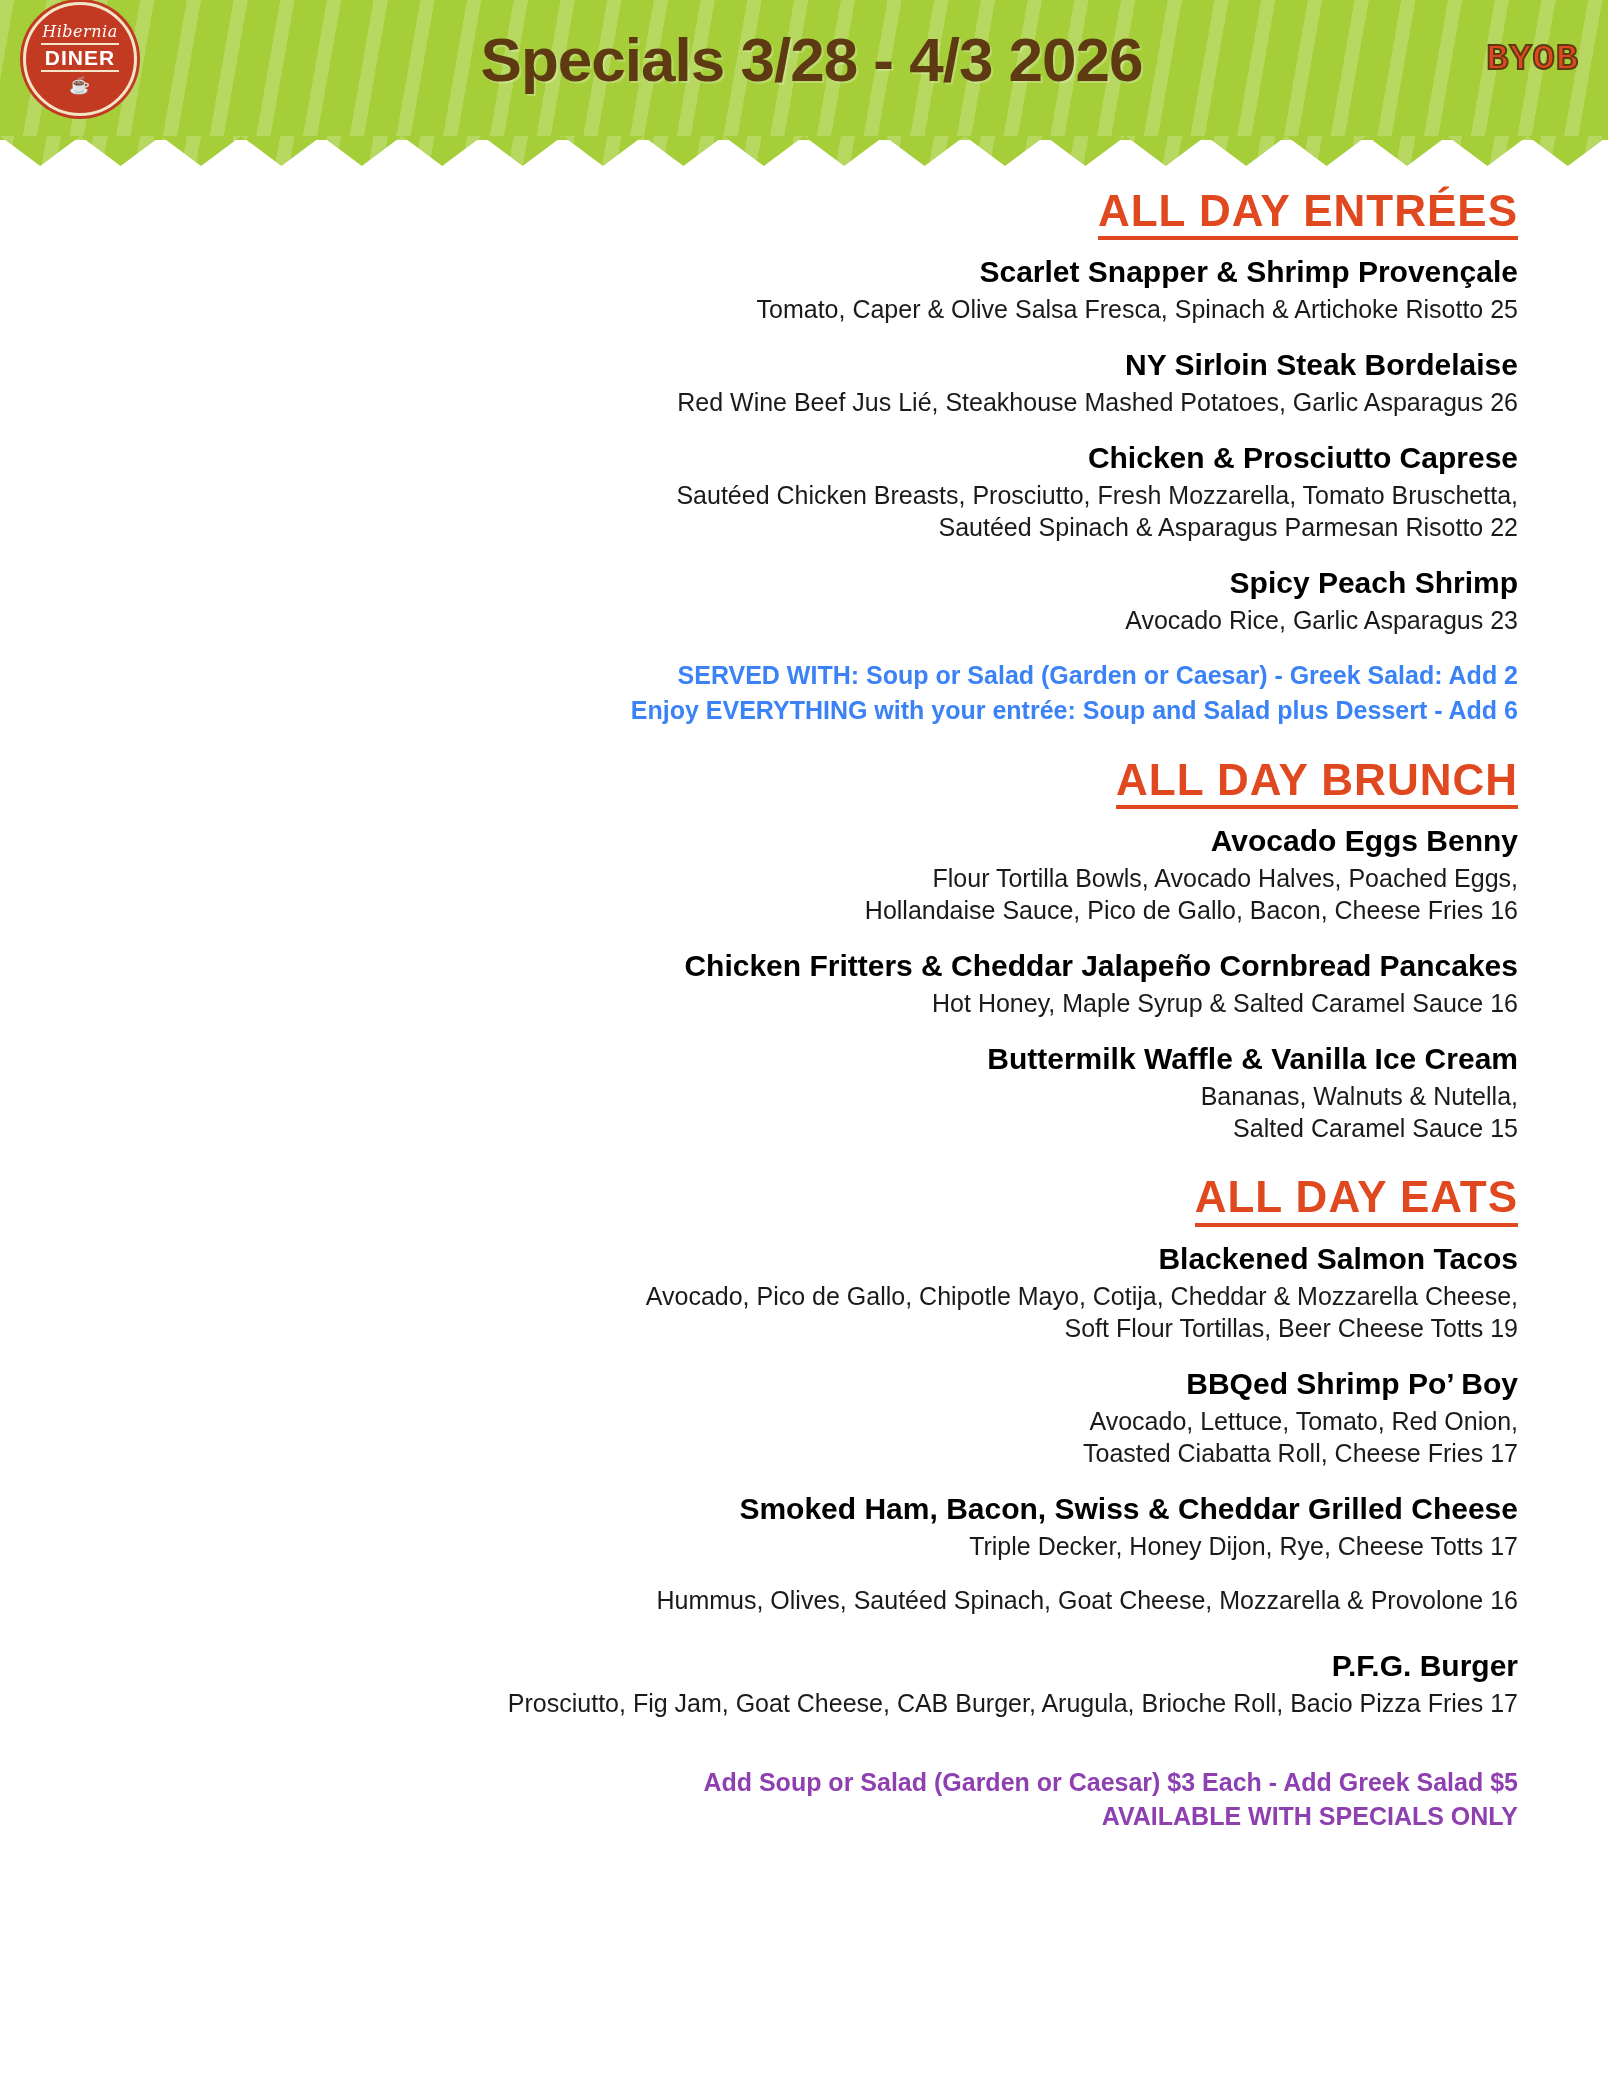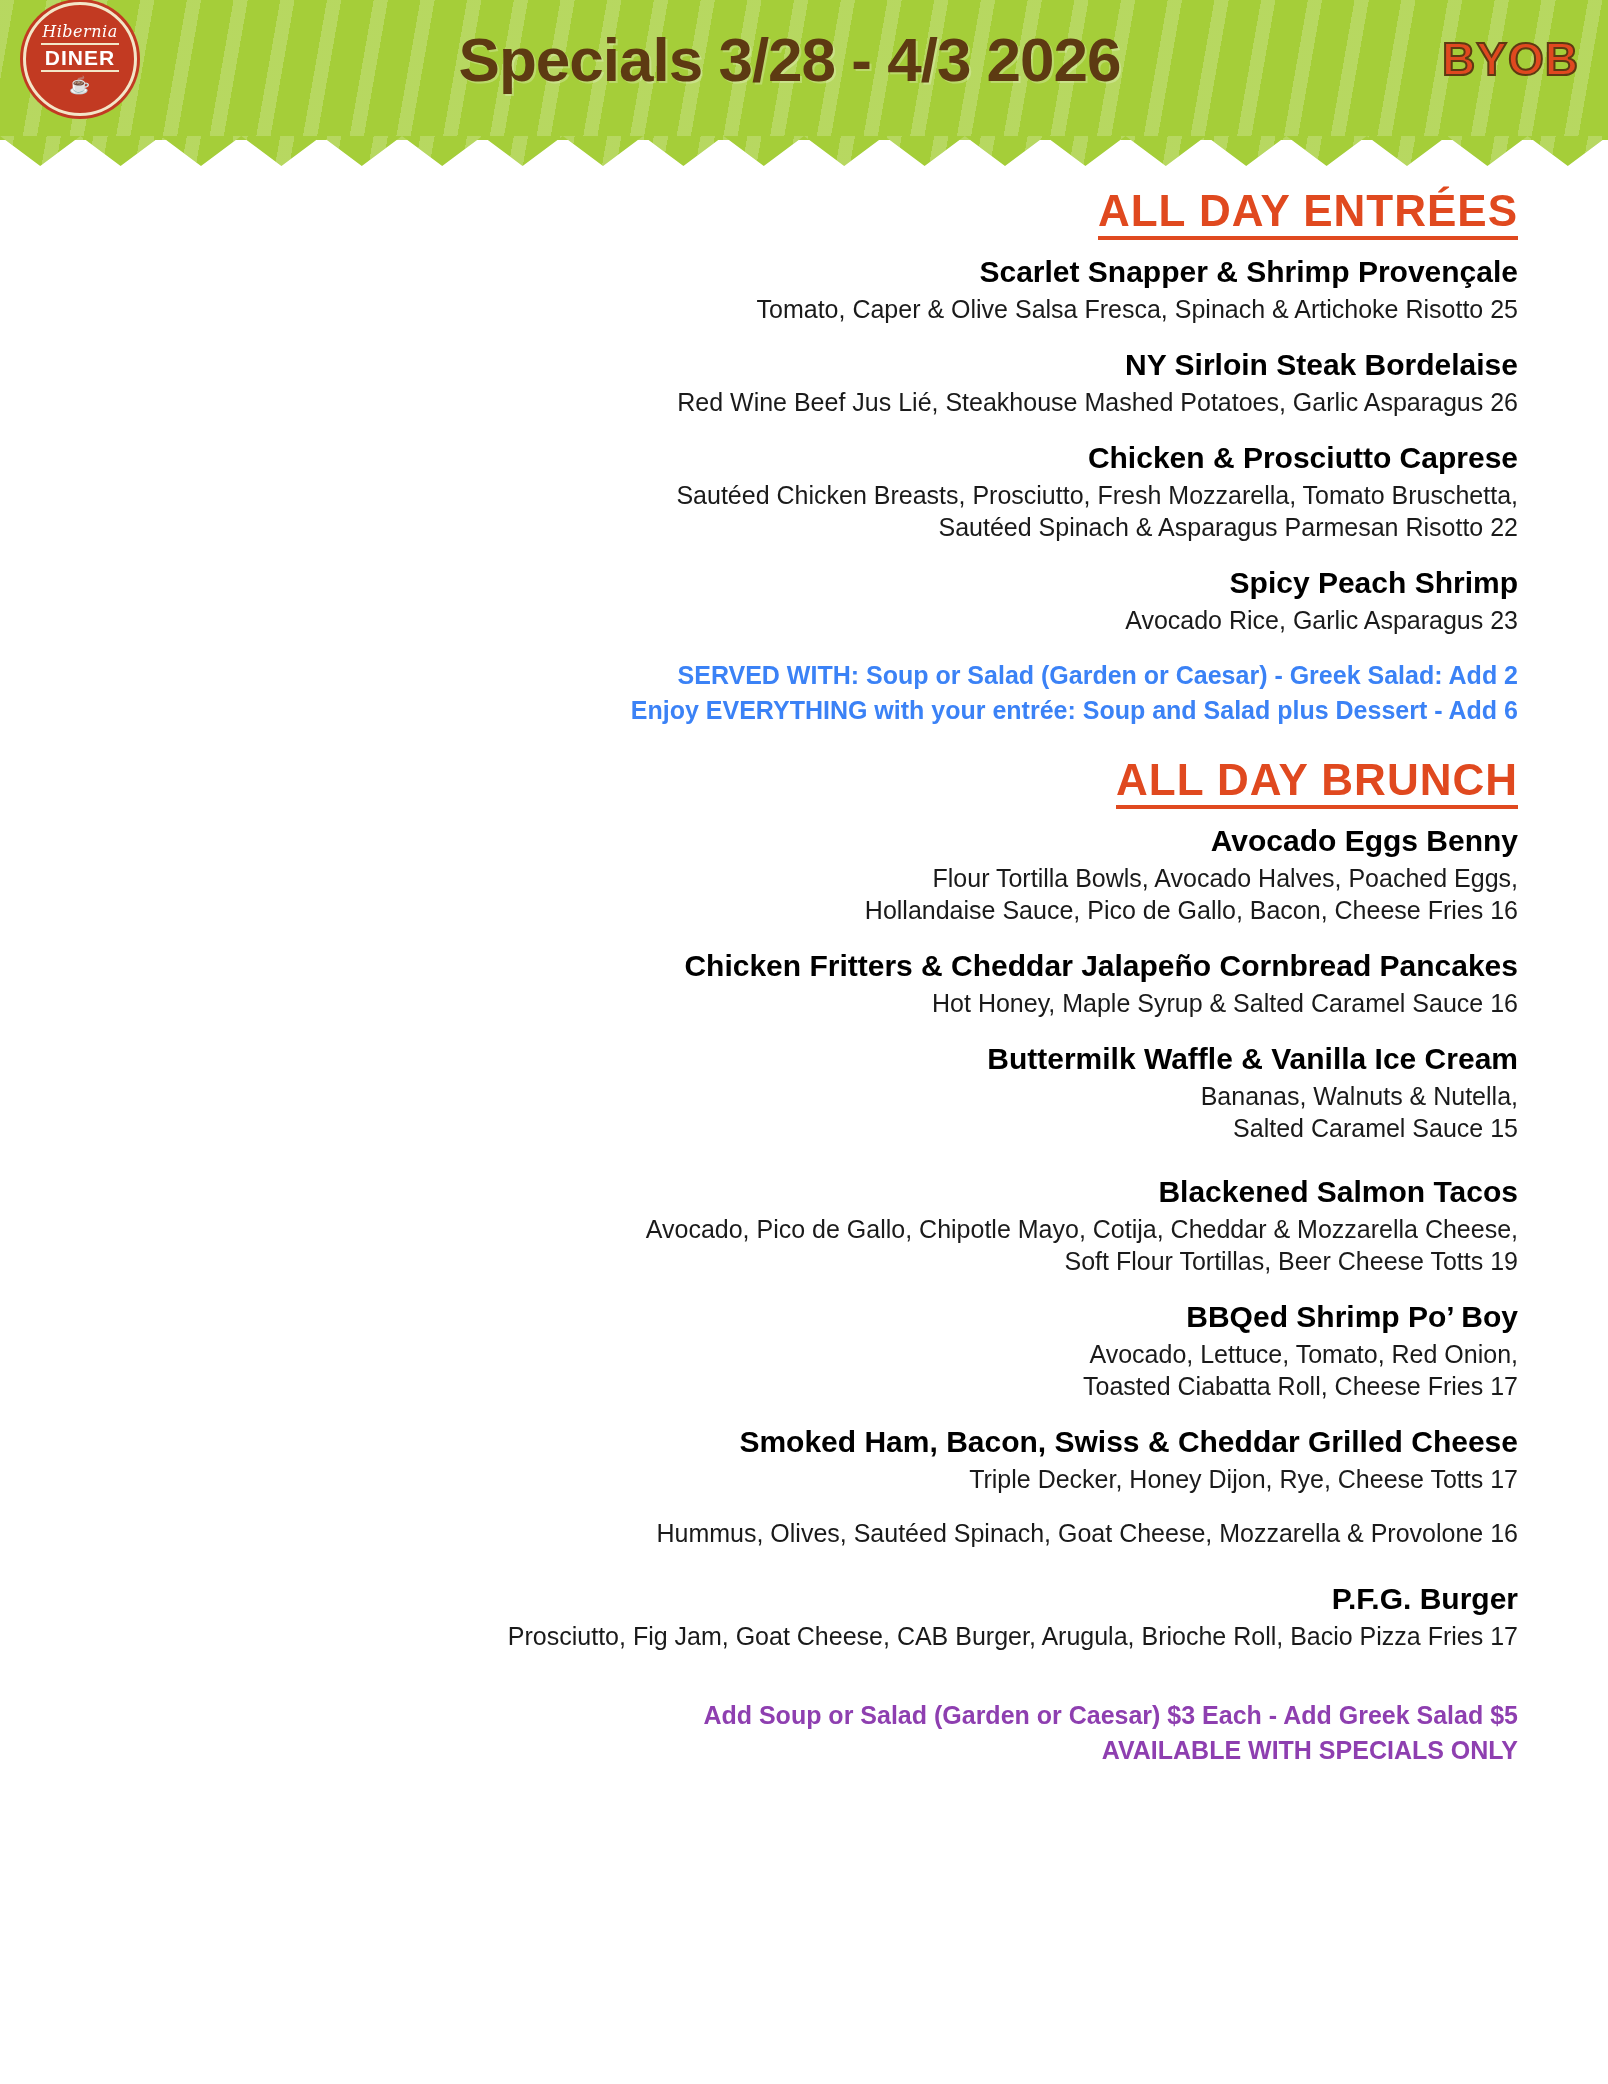--- a/index.html
+++ b/index.html
@@ -113,23 +113,23 @@
     font-family: "Liberation Sans", sans-serif;
     font-weight: bold;
     font-size: 62px;
     color: #5d3a12;
     letter-spacing: -1px;
     text-shadow: 2px 2px 0 rgba(255,255,255,0.25);
     white-space: nowrap;
   }
 
   .byob {
-    font-family: Liberation Sans, sans-serif;
-    font-weight: bold;
-    font-size: 46px;
+    font-family: Liberation Mono, monospace;
+    font-weight: bold;
+    font-size: 37px;
     color: #e0491f;
     -webkit-text-stroke: 2px #5d3a12;
     letter-spacing: 1px;
     flex: 0 0 auto;
     padding-right: 6px;
   }
 
   
   .content {
     padding: 48px 90px 40px 90px;
@@ -274,20 +274,21 @@
     <div class="item">
       <div class="item-name">Buttermilk Waffle &amp; Vanilla Ice Cream</div>
       <div class="item-desc">
         <span class="line">Bananas, Walnuts &amp; Nutella,</span>
         <span class="line">Salted Caramel Sauce 15</span>
       </div>
     </div>
   </div>
 
   <div class="section">
+    <div class="section-title">All Day Eats</div>
 
     <div class="item">
       <div class="item-name">Blackened Salmon Tacos</div>
       <div class="item-desc">
         <span class="line">Avocado, Pico de Gallo, Chipotle Mayo, Cotija, Cheddar &amp; Mozzarella Cheese,</span>
         <span class="line">Soft Flour Tortillas, Beer Cheese Totts 19</span>
       </div>
     </div>
 
     <div class="item">

